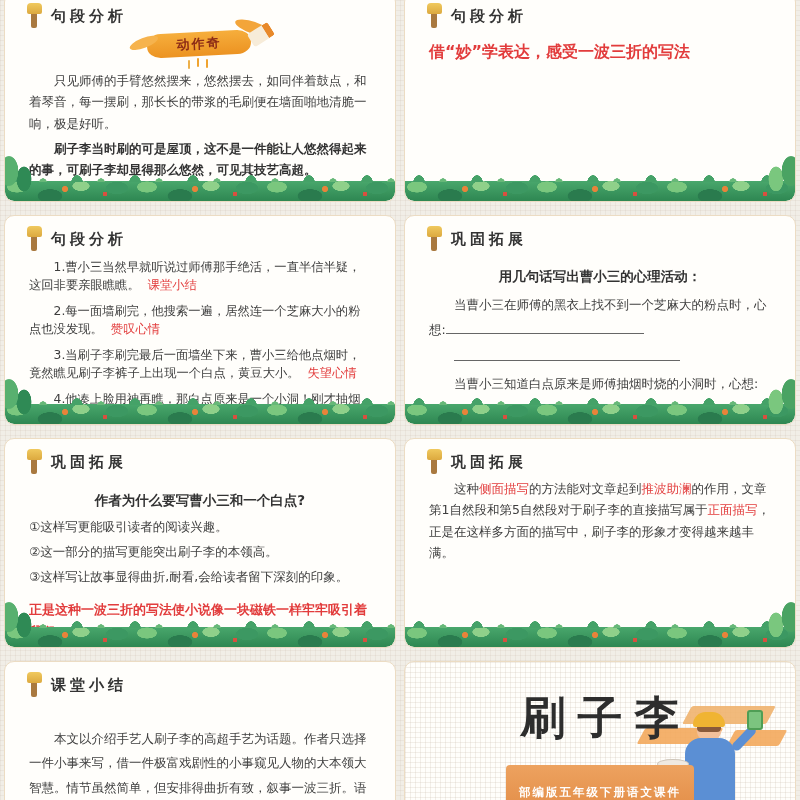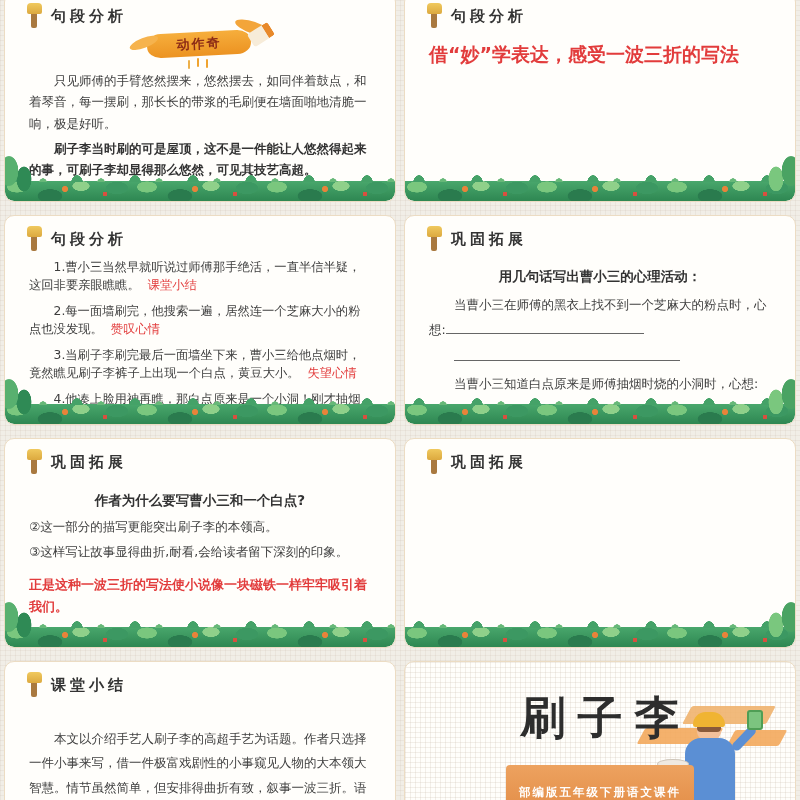--- a/index.html
+++ b/index.html
@@ -62,21 +62,21 @@
   .hd-title { font-weight:bold; font-size:15px; letter-spacing:4px; color:#333; }
   
   .bd { padding:3px 24px 0; font-size:12.5px; color:#3e3e3e; line-height:1.7; }
   .bd p { text-indent:2em; margin-bottom:4px; }
   p.flat { text-indent:0; }
   .bold { font-weight:bold; color:#333; }
   .red { color:#e23c3c; }
   .blue { color:#7aaede; }
   .ann { color:#e23c3c; margin-left:8px; }
   .ann-or { color:#e2714e; margin-left:8px; }
-  .red-head { color:#e23c3c; font-weight:bold; font-size:19px; margin:6px 0 8px; }
+  .red-head { color:#e23c3c; font-weight:bold; font-size:16px; margin:6px 0 8px; }
   .q-head { font-weight:bold; color:#333; font-size:13.5px; margin:8px 0 6px; line-height:1.6;text-align:center; }
   .ul { display:inline-block; border-bottom:1px solid #666; height:13px; vertical-align:baseline; }
   .u1 { width:198px; } .u2 { width:226px; }
   
   .badge-wrap { position:relative; width:150px; height:36px; margin:-2px auto 4px; z-index:2; }
   .badge-main {
     position:absolute; left:22px; top:5px; width:104px; height:24px;
     background:linear-gradient(180deg,#f6ae3c,#ec9322);
     border-radius:14px / 11px; transform:rotate(-3deg);
     display:flex; align-items:center; justify-content:center;
@@ -193,34 +193,36 @@
     <div class="band"></div>
   </div>
 
   <div class="cell">
     <div class="hd">
       <span class="brush-icon"></span>
       <span class="hd-title">巩固拓展</span>
     </div>
     <div class="bd">
       <p class="flat q-head" style="margin-top:12px">作者为什么要写曹小三和一个白点?</p>
+      <p class="flat">①这样写更能吸引读者的阅读兴趣。</p>
       <p class="flat">②这一部分的描写更能突出刷子李的本领高。</p>
       <p class="flat">③这样写让故事显得曲折,耐看,会给读者留下深刻的印象。</p>
       <p class="flat red bold" style="margin-top:12px;font-size:13px">正是这种一波三折的写法使小说像一块磁铁一样牢牢吸引着我们。</p>
     </div>
     <div class="leaf-l"></div>
     <div class="band"></div>
   </div>
 
   <div class="cell">
     <div class="hd">
       <span class="brush-icon"></span>
       <span class="hd-title">巩固拓展</span>
     </div>
     <div class="bd">
+      <p><span>这种</span><span class="red">侧面描写</span><span>的方法能对文章起到</span><span class="red">推波助澜</span><span>的作用，文章第1自然段和第5自然段对于刷子李的直接描写属于</span><span class="red">正面描写</span><span>，正是在这样多方面的描写中，刷子李的形象才变得越来越丰满。</span></p>
     </div>
     <div class="leaf-r"></div>
     <div class="band"></div>
   </div>
 
   <div class="cell">
     <div class="hd">
       <span class="brush-icon"></span>
       <span class="hd-title">课堂小结</span>
     </div>

